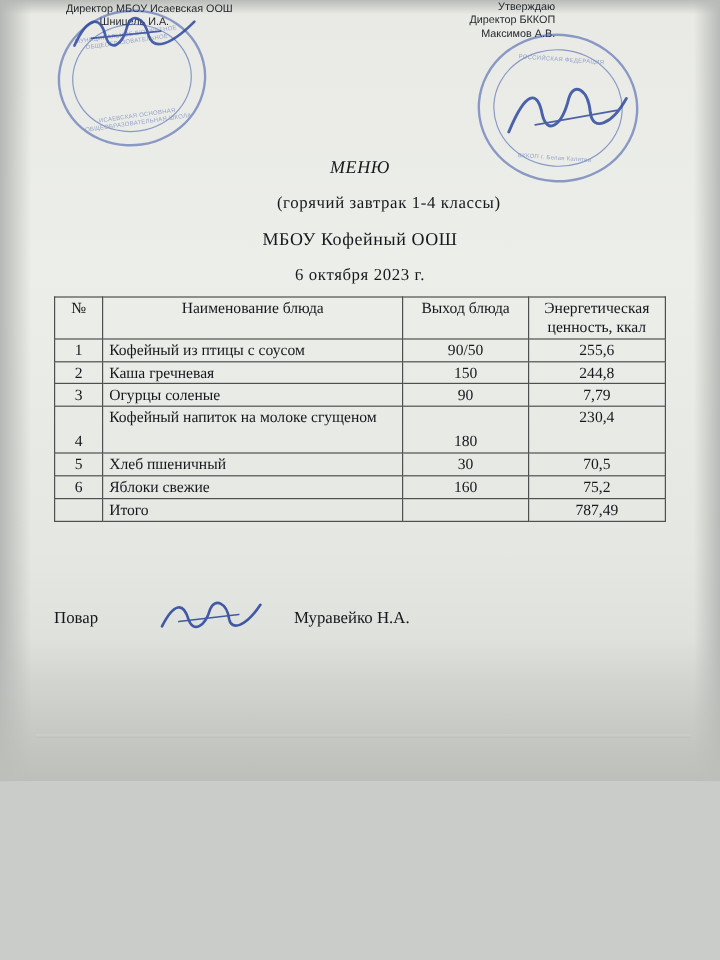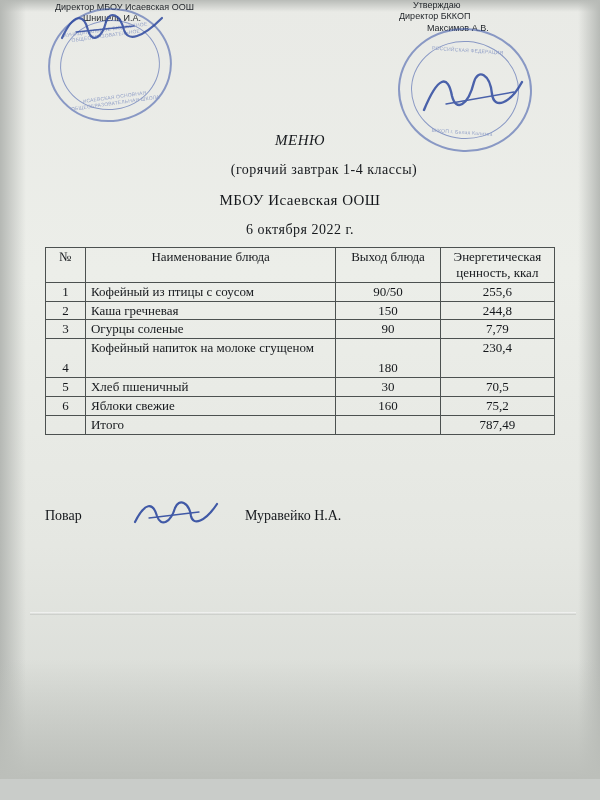--- a/index.html
+++ b/index.html
@@ -9,21 +9,21 @@
   body {
     width: 600px;
     height: 800px;
     background: #c9ccc9;
     font-family: "Liberation Serif", serif;
     overflow: hidden;
   }
   .page {
     position: relative;
     width: 600px;
-    height: 779px;
+    height: 651px;
     background: linear-gradient(180deg, #e9eae6 0%, #eceee9 35%, #e5e7e2 70%, #d5d8d3 100%);
     overflow: hidden;
   }
   
   .paper-shade-top {
     position: absolute;
     left: 0; top: 0; width: 600px; height: 12px;
     background: linear-gradient(180deg, #b9bcb8 0%, rgba(233,234,230,0) 100%);
     pointer-events: none;
   }
@@ -56,21 +56,21 @@
   
   .approval {
     position: absolute;
     font-family: "Liberation Sans", sans-serif;
     font-size: 9px;
     color: #1f2328;
     line-height: 1.25;
     white-space: nowrap;
   }
   .approval-left { left: 55px; top: 2px; }
-  .approval-right { left: 399px; top: 0px; }
+  .approval-right { left: 373px; top: 0px; text-align: right; }
   .approval .ln { display: block; }
   .approval .ind1 { padding-left: 0px; }
   .approval .ind2 { padding-left: 14px; }
   .approval .ind3 { padding-left: 28px; }
 
   
   .stamp {
     position: absolute;
     border-radius: 50%;
     border: 2px solid #3a55a8;
@@ -208,22 +208,22 @@
     <path d="M18 24 L 76 18" fill="none" stroke="#2f4aa0" stroke-width="1.4" stroke-linecap="round"></path>
   </svg>
 
   <svg class="sig" style="left:418px; top:66px;" width="110" height="52" viewBox="0 0 110 52">
     <path d="M6 44 C 20 10, 30 8, 34 30 C 38 46, 50 40, 56 16 C 60 2, 72 8, 74 28 C 76 44, 92 38, 104 16" fill="none" stroke="#2f4aa0" stroke-width="2.4" stroke-linecap="round"></path>
     <path d="M28 38 L 96 26" fill="none" stroke="#2f4aa0" stroke-width="1.4" stroke-linecap="round"></path>
   </svg>
 
   <div class="doc-title t1">МЕНЮ</div>
   <div class="doc-title t2">(горячий завтрак 1-4 классы)</div>
-  <div class="doc-title t3">МБОУ Исаевская ООШ</div>
-  <div class="doc-title t4">6 октября 2022 г.</div>
+  <div class="doc-title t3">МБОУ Кофейный ООШ</div>
+  <div class="doc-title t4">6 октября 2023 г.</div>
 
   <table class="menu">
     <thead>
       <tr>
         <th class="col-num">№</th>
         <th class="col-name">Наименование блюда</th>
         <th class="col-out">Выход блюда</th>
         <th class="col-kcal">Энергетическая ценность, ккал</th>
       </tr>
     </thead>

